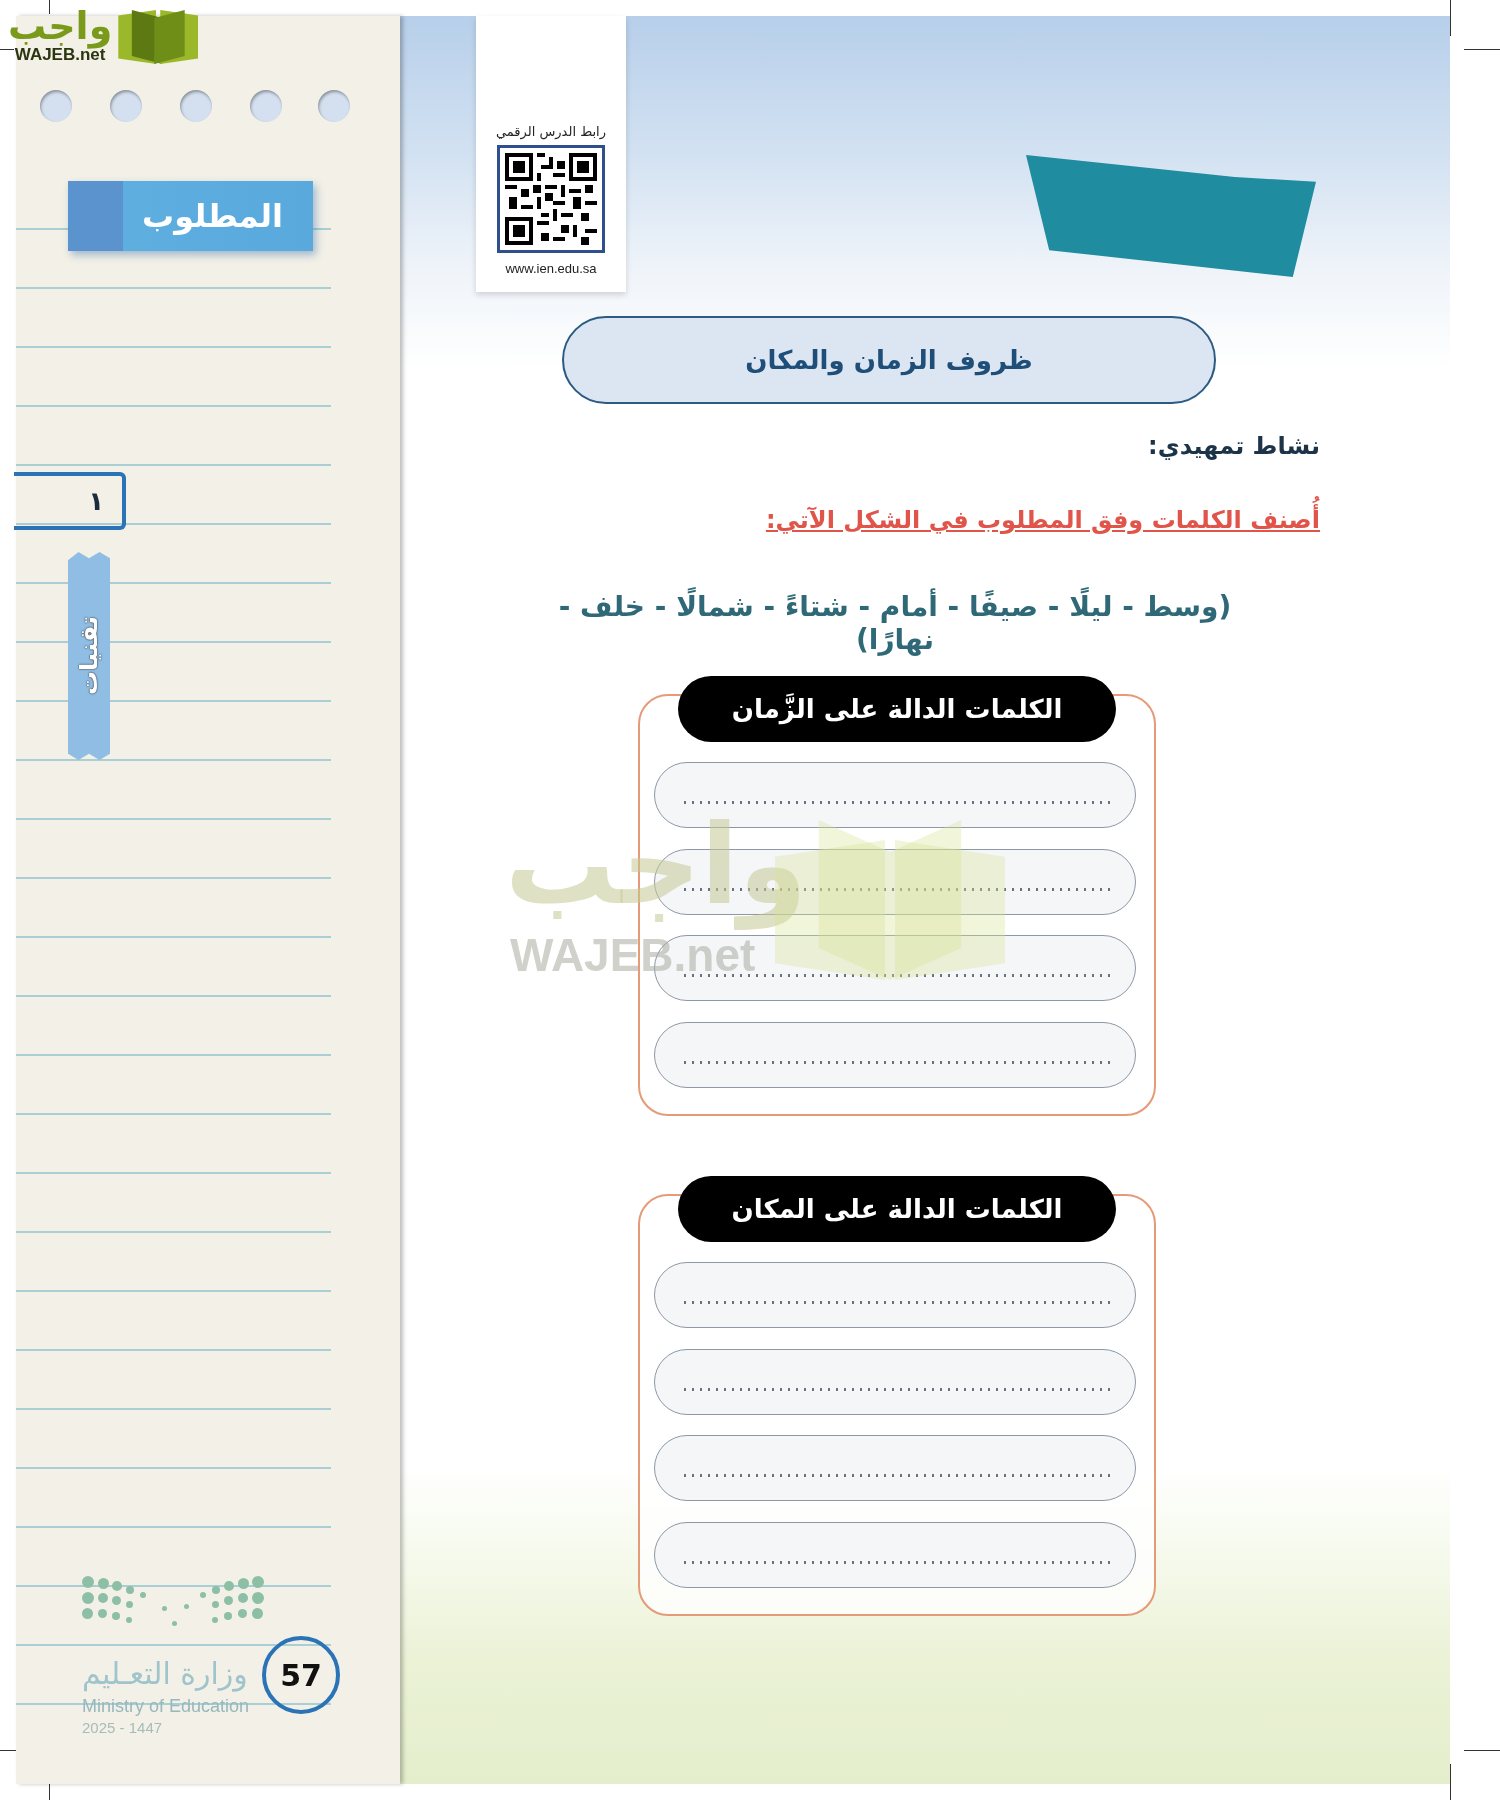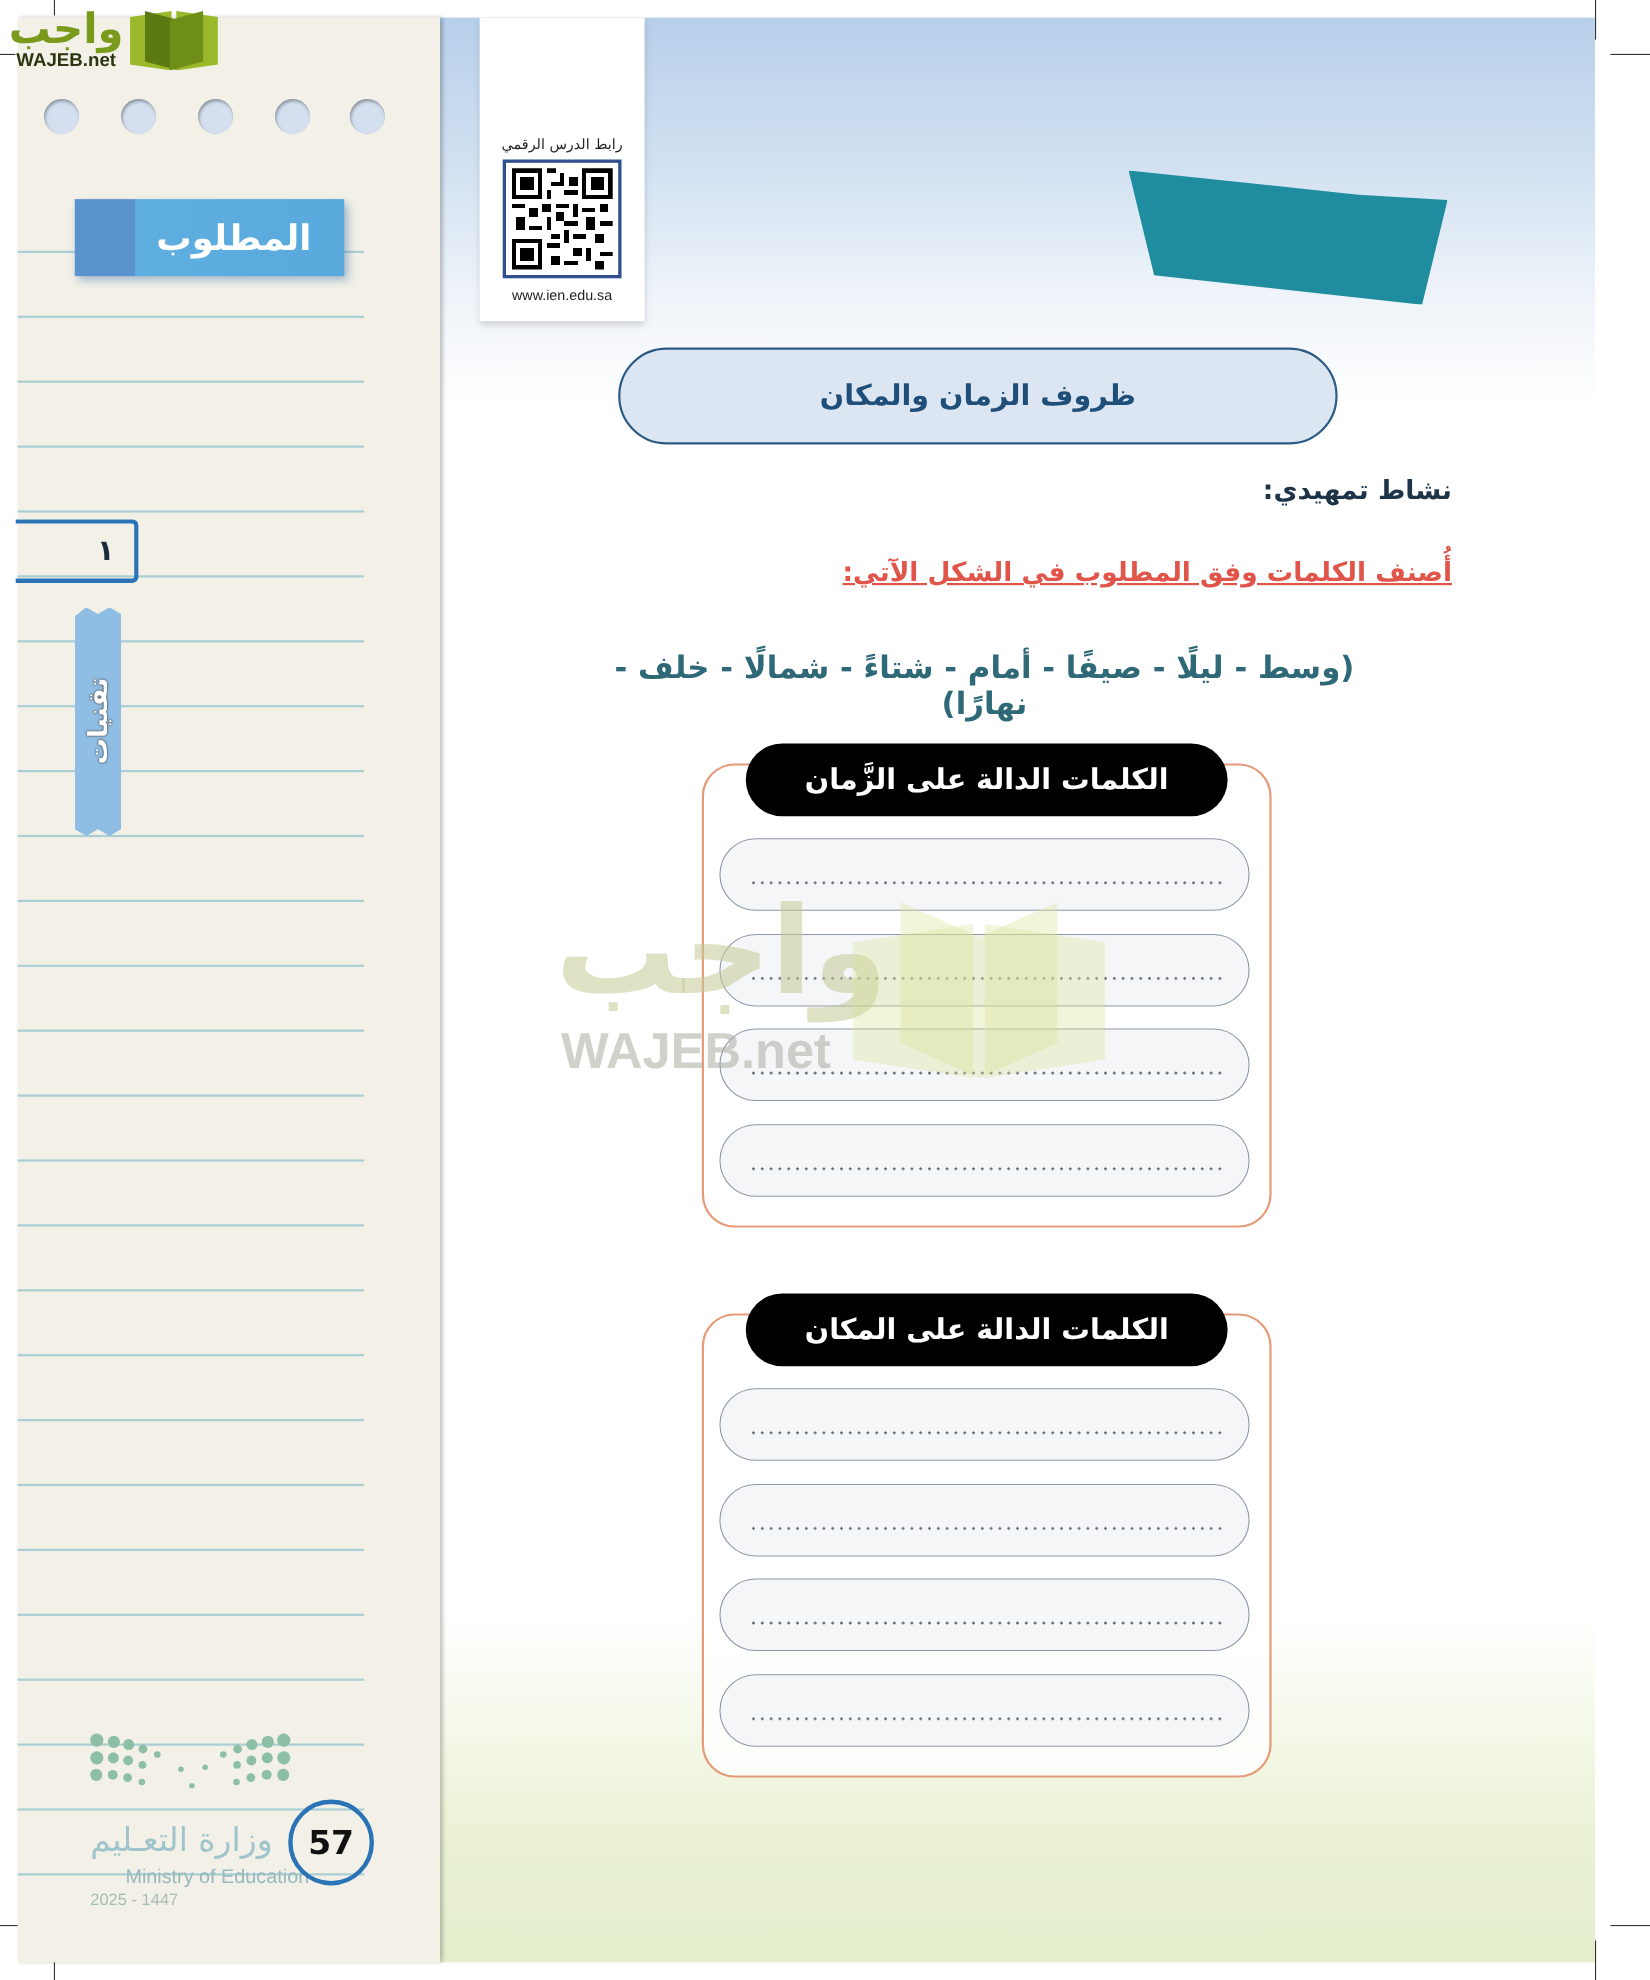--- a/index.html
+++ b/index.html
@@ -56,21 +56,20 @@
     .moe-dots i {
       position: absolute; border-radius: 50%; background: #8dbfa7;
     }
     .moe-ar {
       position: absolute; left: 66px; top: 1640px; font-size: 30px; color: #9fc4cb;
       letter-spacing: 2px;
     }
     .moe-en {
       position: absolute; left: 66px; top: 1680px; font-size: 18px; color: #97b8bd;
       font-family: "Liberation Sans", sans-serif;
-      margin-left: 32px;
     }
     .moe-year {
       position: absolute; left: 66px; top: 1703px; font-size: 15px; color: #a6bcb5;
       font-family: "Liberation Sans", sans-serif;
     }
     .page-num {
       position: absolute; left: 246px; top: 1620px; width: 78px; height: 78px;
       border: 4px solid #2a73b7; border-radius: 50%;
       display: flex; align-items: center; justify-content: center;
       font-size: 30px; color: #111; font-weight: bold;
@@ -90,21 +89,21 @@
       position: absolute; left: 8px; top: 4px; z-index: 5;
       display: flex; align-items: flex-end;
     }
     .logo-text { display: flex; flex-direction: column; align-items: center; }
     .logo-ar { font-size: 38px; font-weight: bold; color: #7a9a1c; line-height: 40px; }
     .logo-en { font-size: 17px; font-weight: bold; color: #2b3510; font-family: "Liberation Sans", sans-serif; line-height: 18px; }
     .logo-book { width: 80px; height: 60px; margin-left: 6px; position: relative; }
     .logo-book .pg { position: absolute; bottom: 0; width: 38px; height: 54px; }
 
     .qr-card {
-      position: absolute; left: 436px; top: 16px; width: 150px; height: 276px;
+      position: absolute; left: 476px; top: 16px; width: 150px; height: 276px;
       background: #ffffff; box-shadow: 0 3px 6px rgba(0,0,0,0.15); z-index: 3;
       display: flex; flex-direction: column; align-items: center; padding-top: 108px;
     }
     .qr-label { font-size: 13px; color: #222; margin-bottom: 6px; }
     .qr-box {
       width: 108px; height: 108px; border: 3px solid #2f4f8f; padding: 5px; background: #fff;
     }
     .qr-url { font-size: 13px; color: #222; margin-top: 8px; font-family: "Liberation Sans", sans-serif; }
 
     .section-banner {

